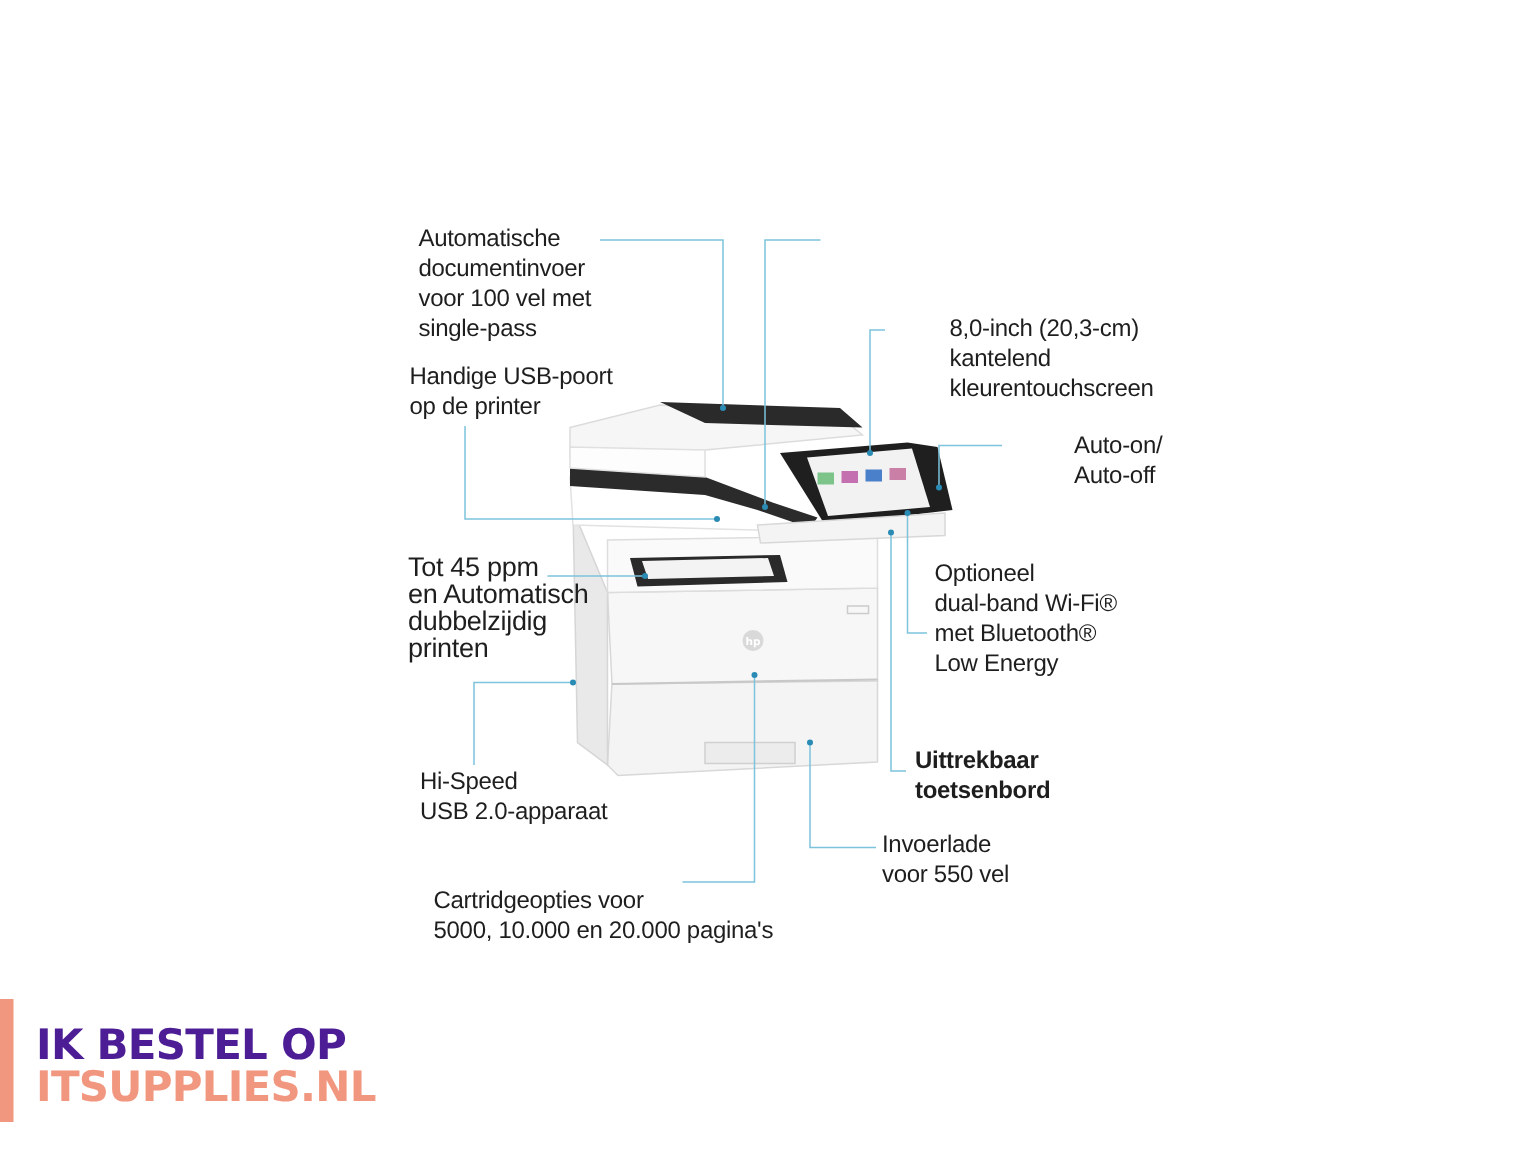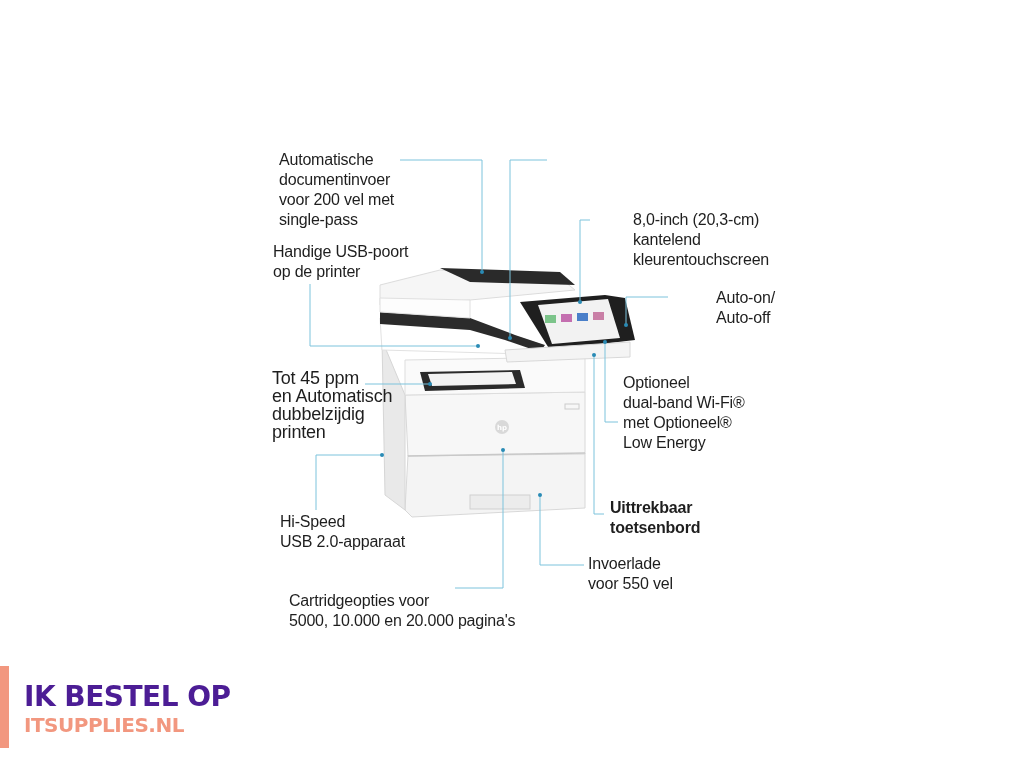--- a/index.html
+++ b/index.html
@@ -15,21 +15,21 @@
     svg.overlay { position:absolute; left:0; top:0; }
     .logo {
       position:absolute; left:0; top:666px; width:240px; height:80px;
     }
     .logo-bar { position:absolute; left:0; top:0; width:9px; height:82px; background:#f2977f; }
     .logo-line1 {
       position:absolute; left:24px; top:16px; font-size:28px; font-weight:900;
       color:#4c1d95; letter-spacing:-0.5px; font-family:"DejaVu Sans", sans-serif; line-height:30px;
     }
     .logo-line2 {
-      position:absolute; left:24px; top:44px; font-size:20px; font-weight:900;
+      position:absolute; left:24px; top:44px; font-size:28px; font-weight:900;
       color:#f2977f; letter-spacing:-0.5px; font-family:"DejaVu Sans", sans-serif; line-height:30px;
     }
   </style>
 </head>
 <body>
 
 <svg class="overlay" width="1024" height="768">
 
   <g>
 
@@ -101,21 +101,21 @@
       <circle cx="594" cy="355" r="2"></circle>
     <circle cx="382" cy="455" r="2"></circle>
       <circle cx="503" cy="450" r="2"></circle>
     <circle cx="540" cy="495" r="2"></circle>
   </g>
 </svg>
 
 <div class="label" style="left:267px;top:150px;margin-left:12px;">
   <span>Automatische</span>
   <span>documentinvoer</span>
-  <span>voor 200 vel met</span>
+  <span>voor 100 vel met</span>
   <span>single-pass</span>
 </div>
 <div class="label" style="left:273px;top:242px;">
   <span>Handige USB-poort</span>
   <span>op de printer</span>
 </div>
 <div class="label" style="left:272px;top:369px;font-size:18px;line-height:18px;">
   <span>Tot 45 ppm</span>
   <span>en Automatisch</span>
   <span>dubbelzijdig</span>
@@ -136,21 +136,21 @@
   <span>kantelend</span>
   <span>kleurentouchscreen</span>
 </div>
 <div class="label" style="left:672px;top:288px;margin-left:44px;">
   <span>Auto-on/</span>
   <span>Auto-off</span>
 </div>
 <div class="label" style="left:623px;top:373px;">
   <span>Optioneel</span>
   <span>dual-band Wi-Fi®</span>
-  <span>met Optioneel®</span>
+  <span>met Bluetooth®</span>
   <span>Low Energy</span>
 </div>
 <div class="label" style="left:610px;top:498px;font-weight:bold;">
   <span>Uittrekbaar</span>
   <span>toetsenbord</span>
 </div>
 <div class="label" style="left:588px;top:554px;">
   <span>Invoerlade</span>
   <span>voor 550 vel</span>
 </div>

